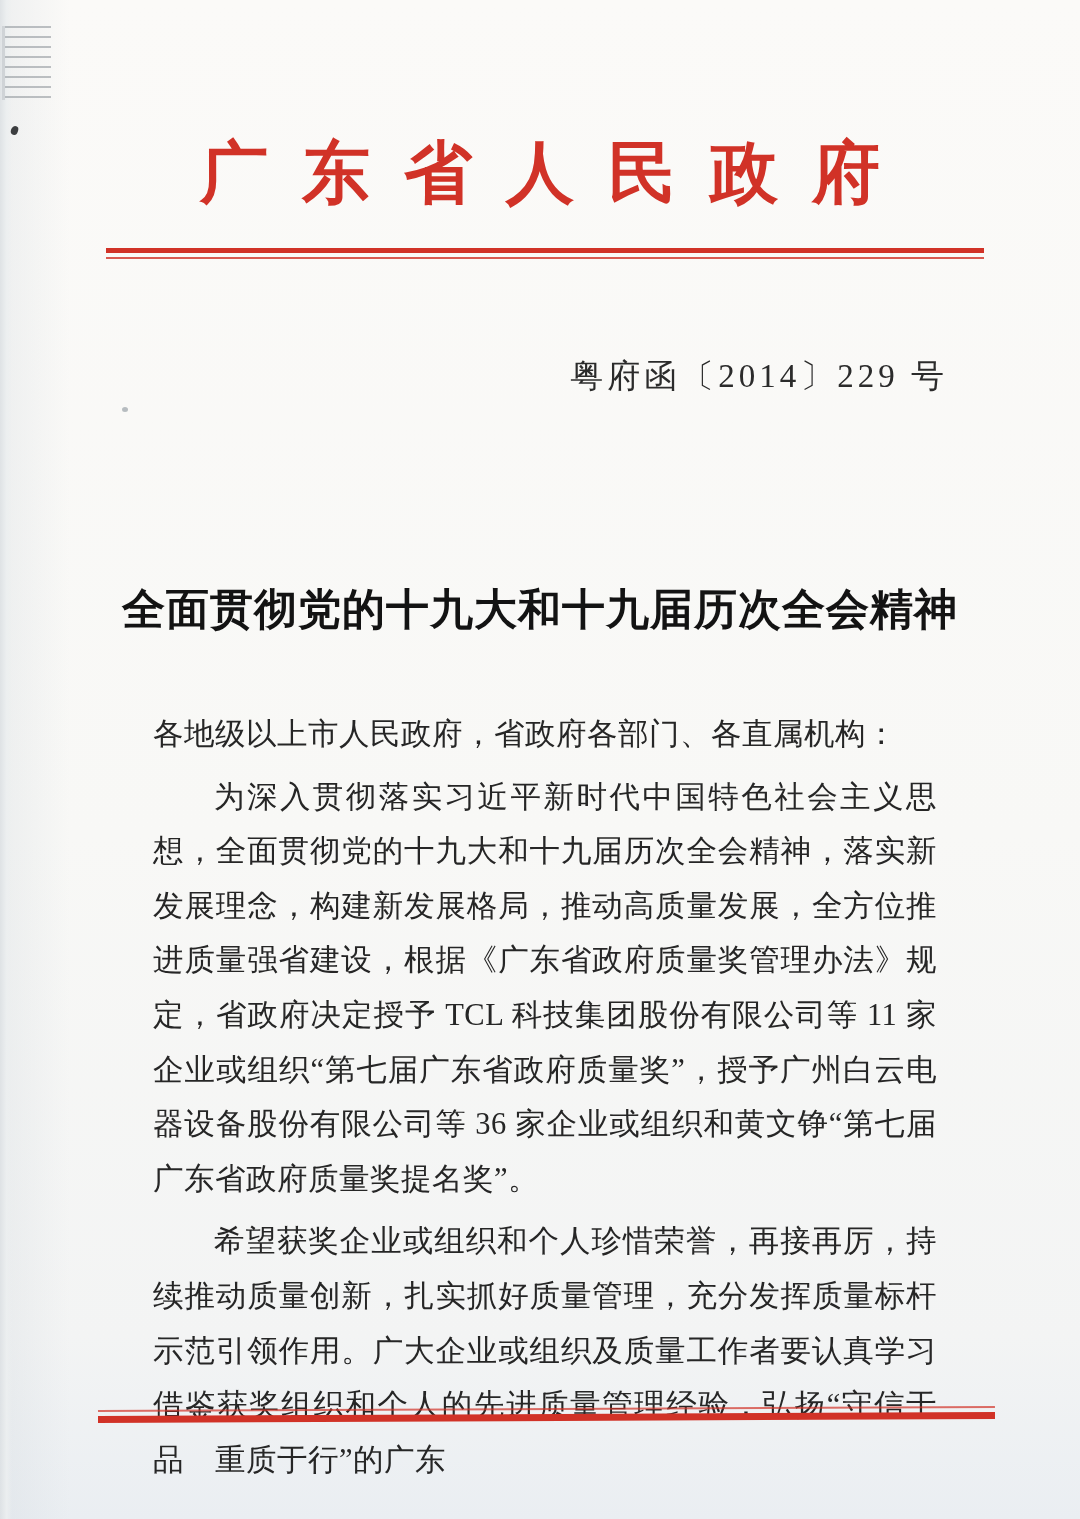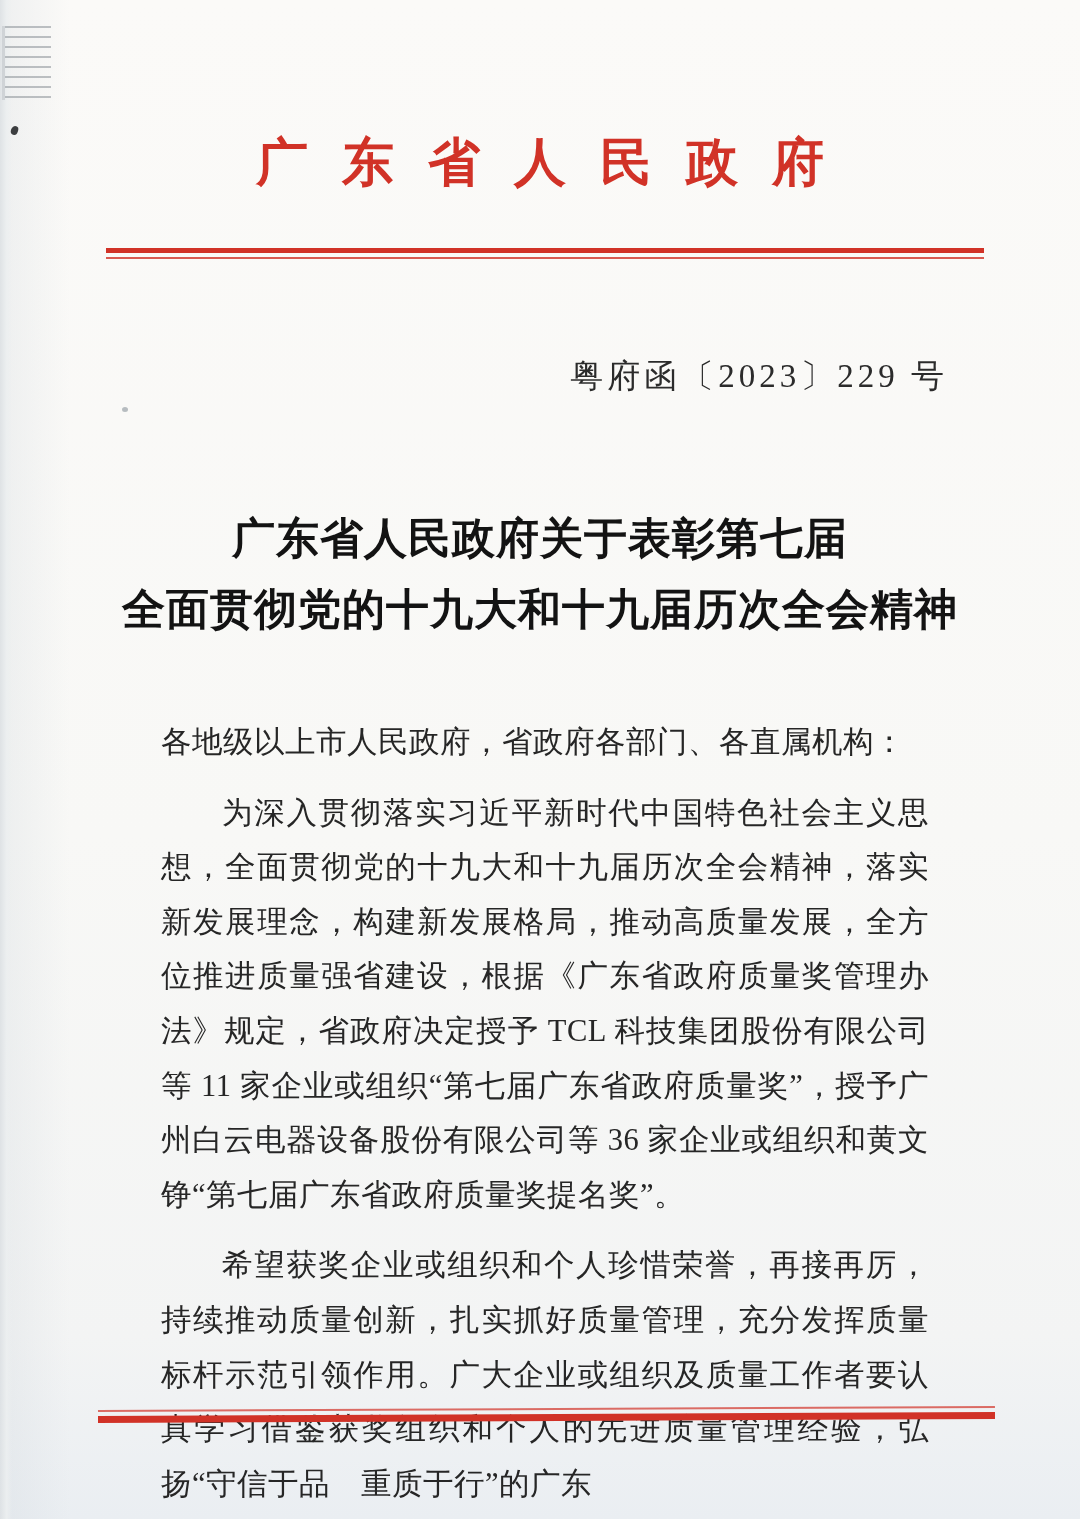--- a/index.html
+++ b/index.html
@@ -35,21 +35,21 @@
   }
   .dot-faint {
     position: absolute; left: 122px; top: 407px; width: 6px; height: 5px;
     background: #9aa2a8; border-radius: 50%; opacity: .7;
   }
 
   
   .org-name {
     position: absolute; top: 128px; left: 0; right: 0;
     text-align: center;
-    font-size: 52px; font-weight: 700;
+    font-size: 68px; font-weight: 700;
     letter-spacing: 34px; padding-left: 34px;
     color: var(--accent-red, #d13227);
     white-space: nowrap;
   }
   .header-sep { position: absolute; top: 248px; left: 106px; width: 878px; }
   .header-sep .thick { height: 5px; background: var(--accent-red, #d13227); }
   .header-sep .thin  { height: 2px; margin-top: 4px; background: var(--accent-red, #d13227); opacity: .8; }
 
   .doc-number {
     position: absolute; top: 354px; right: 132px;
@@ -66,21 +66,21 @@
   }
 
   
   .doc-body {
     position: absolute; top: 699px; left: 145px; width: 800px;
     font-size: 30.5px; line-height: 54.6px;
     color: var(--body-text, #262626);
     text-align: justify;
     letter-spacing: .5px;
   }
-  .doc-body p { margin: 16px; }
+  .doc-body p { margin: 8px; }
   .doc-body p.para { text-indent: 2em; }
 
   
   .footer-sep {
     position: absolute; top: 1408px; left: 98px; width: 897px;
     transform: rotate(-0.25deg);
   }
   .footer-sep .thin  { height: 2px; background: var(--accent-red, #d13227); opacity: .7; }
   .footer-sep .thick { height: 7px; margin-top: 4px; background: var(--accent-red, #d13227); }
 </style>
@@ -95,24 +95,24 @@
   <div class="dot-dark"></div>
   <div class="dot-faint"></div>
 
   <div class="org-name">广东省人民政府</div>
 
   <div class="header-sep">
     <div class="thick"></div>
     <div class="thin"></div>
   </div>
 
-  <div class="doc-number">粤府函〔2023〕229 号</div>
+  <div class="doc-number">粤府函〔2014〕229 号</div>
 
   <h1 class="doc-title">
-    <span>广东省人民政府关于表彰第七届</span><br>
+    <br>
     <span>全面贯彻党的十九大和十九届历次全会精神</span>
   </h1>
 
   <div class="doc-body">
     <p class="salutation">各地级以上市人民政府，省政府各部门、各直属机构：</p>
     <p class="para">为深入贯彻落实习近平新时代中国特色社会主义思想，全面贯彻党的十九大和十九届历次全会精神，落实新发展理念，构建新发展格局，推动高质量发展，全方位推进质量强省建设，根据《广东省政府质量奖管理办法》规定，省政府决定授予 TCL 科技集团股份有限公司等 11 家企业或组织“第七届广东省政府质量奖”，授予广州白云电器设备股份有限公司等 36 家企业或组织和黄文铮“第七届广东省政府质量奖提名奖”。</p>
     <p class="para">希望获奖企业或组织和个人珍惜荣誉，再接再厉，持续推动质量创新，扎实抓好质量管理，充分发挥质量标杆示范引领作用。广大企业或组织及质量工作者要认真学习借鉴获奖组织和个人的先进质量管理经验，弘扬“守信于品　重质于行”的广东</p>
   </div>
 
   <div class="footer-sep">

